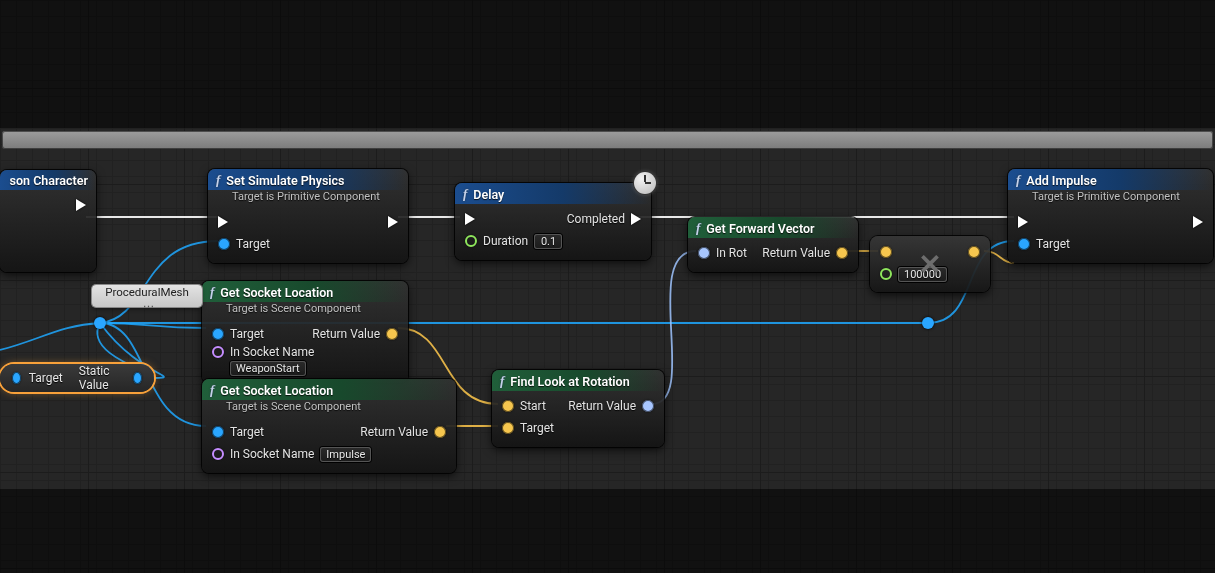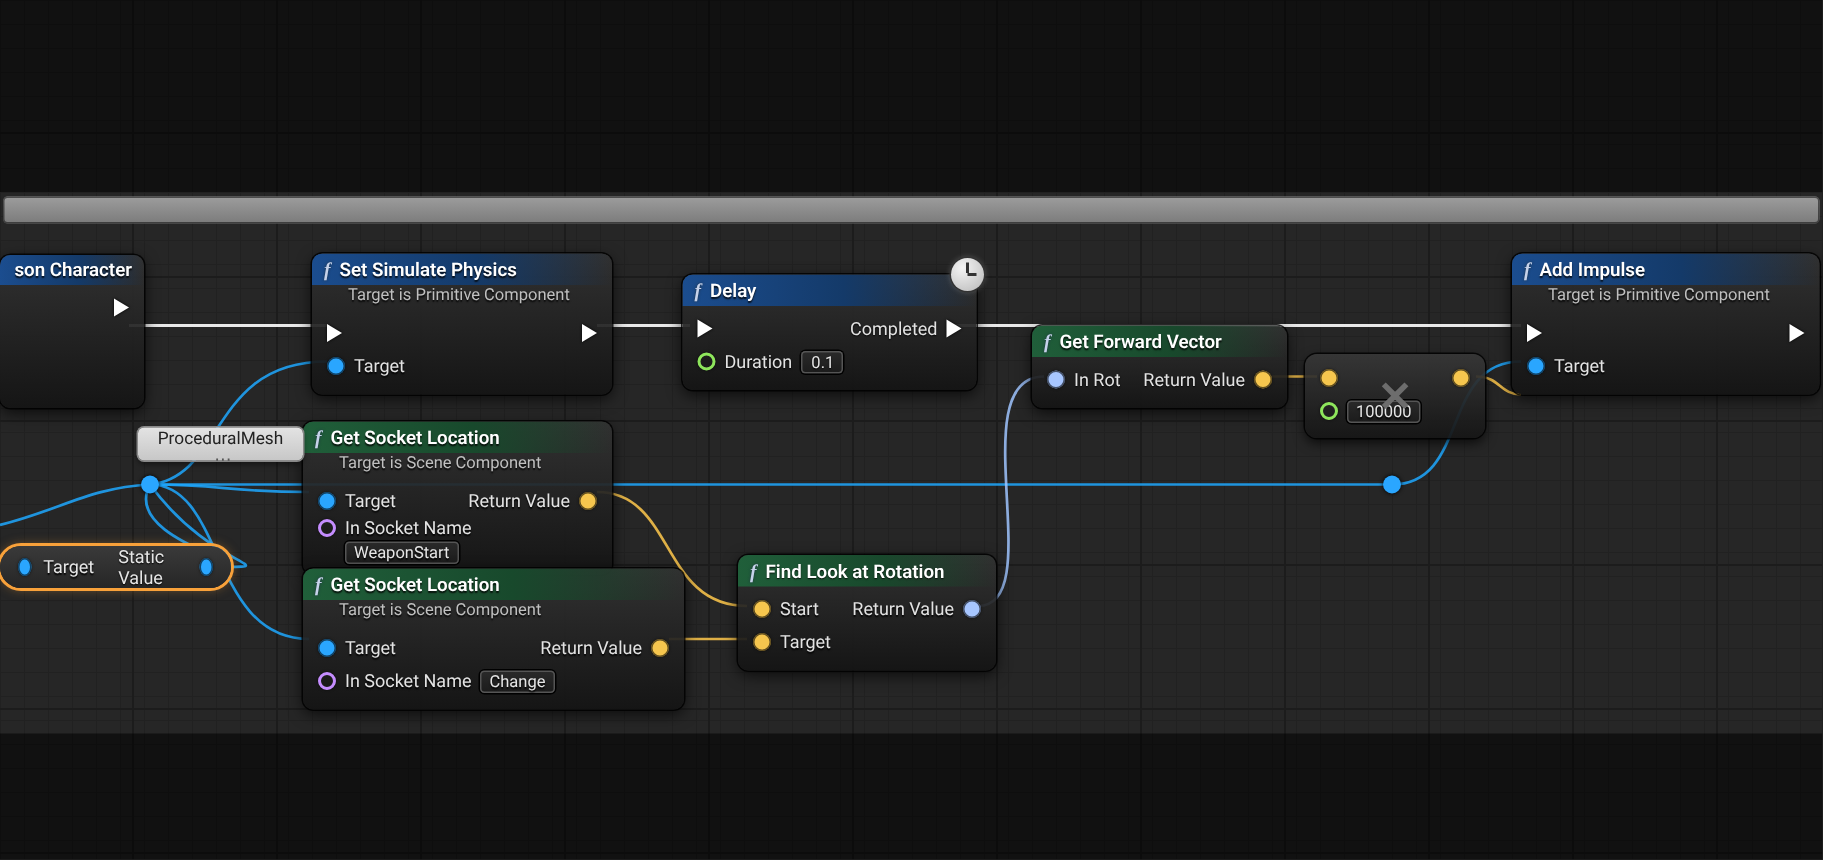--- a/index.html
+++ b/index.html
@@ -255,21 +255,21 @@
         </span>
       <span class="pin right">
           <span class="dot c-vec"></span>
           <span>Return Value</span>
         </span>
     </div>
     <div class="row">
       <span class="pin">
           <span class="ring c-name"></span>
           <span>In Socket Name</span>
-        <span class="val">Change</span>
+        <span class="val">Impulse</span>
       </span>
     </div>
   </div>
 </div>
 
 <div class="node" style="left:455px; top:183px; width:196px;">
   <div class="head blue">
     <span class="f-glyph">f</span>
     <span>Delay</span>
   </div>

